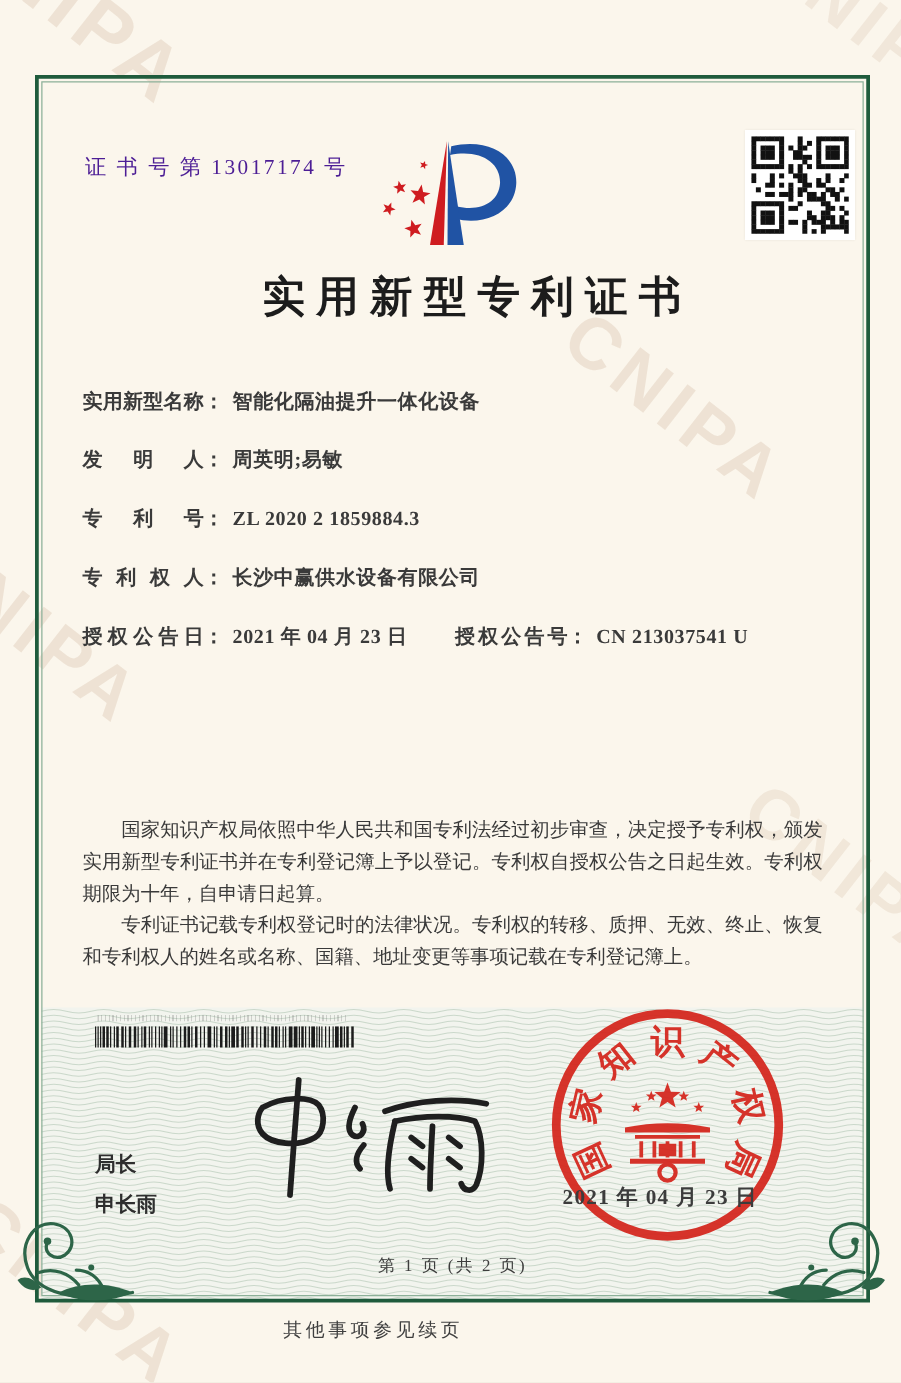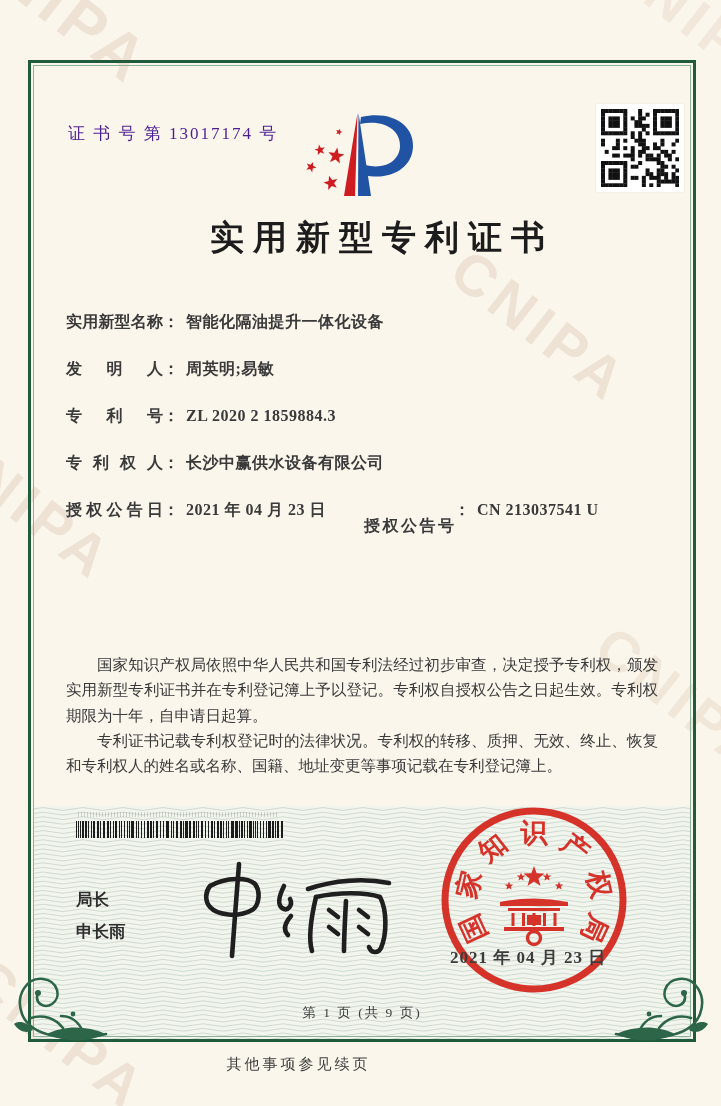--- a/index.html
+++ b/index.html
@@ -36,35 +36,35 @@
   }
   .fields { position:absolute; left:66px; top:309px; width:600px; z-index:3;font-weight:bold; }
   .frow { height:26px; line-height:26px; margin-bottom:21px; white-space:nowrap; }
   .flabel {
     display:inline-block; width:97px; font-size:16px; color:#3a3a3a;
     text-align:justify; text-align-last:justify; vertical-align:top;
   }
   .fcolon { font-size:16px; color:#3a3a3a; }
   .fvalue { font-size:16px; color:#3a3a3a; margin-left:7px; letter-spacing:.5px; }
   .pair2 { margin-left:38px; }
-  .pair2 .flabel { width:90px;margin-top:16px; }
+  .pair2 .flabel { width:90px; }
   .body-text {
     position:absolute; left:66px; top:632px; width:592px; z-index:3;
     font-size:15.5px; line-height:25.3px; color:#3a3a3a; text-align:justify;margin-top:20px;
   }
   .body-text p { text-indent:2em; }
   .wave-band { position:absolute; left:33px; top:806px; width:658px; height:234px; z-index:1; background:#f2f4ee; }
   .microtext {
     position:absolute; left:78px; top:812px; width:200px; height:5px; z-index:3; opacity:.55;
     background:repeating-linear-gradient(90deg, rgba(110,110,110,.5) 0 1px, transparent 1px 3px);
   }
   .barcode { position:absolute; left:76px; top:821px; z-index:3; }
   .signer {
-    position:absolute; left:76px; top:884px; z-index:3;
-    font-family:Liberation Serif, serif;
+    position:absolute; left:76px; top:916px; z-index:3;
+    font-family:Liberation Sans, sans-serif;
     font-size:16.5px; font-weight:bold; color:#2e2e2e; line-height:32px;
   }
   .signature { position:absolute; left:196px; top:858px; z-index:3; }
   .seal { position:absolute; left:438px; top:804px; z-index:2; opacity:.93; }
   .seal-date {
     position:absolute; left:450px; top:946px; width:172px; z-index:4;
     font-size:17px; color:#3c3c3c; letter-spacing:1px; white-space:nowrap; font-weight:bold;
   }
   .page-no {
     position:absolute; left:28px; top:1004px; width:668px; text-align:center;
@@ -541,17 +541,17 @@
     <polygon points="0.0,-42.0 2.7,-34.7 10.5,-34.4 4.4,-29.6 6.5,-22.1 0.0,-26.4 -6.5,-22.1 -4.4,-29.6 -10.5,-34.4 -2.7,-34.7"></polygon>
         <polygon points="-25.0,-26.5 -23.9,-23.5 -20.7,-23.4 -23.2,-21.4 -22.4,-18.4 -25.0,-20.1 -27.6,-18.4 -26.8,-21.4 -29.3,-23.4 -26.1,-23.5"></polygon>
         <polygon points="-13.0,-35.5 -11.9,-32.5 -8.7,-32.4 -11.2,-30.4 -10.4,-27.4 -13.0,-29.1 -15.6,-27.4 -14.8,-30.4 -17.3,-32.4 -14.1,-32.5"></polygon>
         <polygon points="13.0,-35.5 14.1,-32.5 17.3,-32.4 14.8,-30.4 15.6,-27.4 13.0,-29.1 10.4,-27.4 11.2,-30.4 8.7,-32.4 11.9,-32.5"></polygon>
         <polygon points="25.0,-26.5 26.1,-23.5 29.3,-23.4 26.8,-21.4 27.6,-18.4 25.0,-20.1 22.4,-18.4 23.2,-21.4 20.7,-23.4 23.9,-23.5"></polygon>
       </g>
   </svg>
 
   <div class="seal-date">2021 年 04 月 23 日</div>
 
-  <div class="page-no">第 1 页 (共 9 页)</div>
+  <div class="page-no">第 1 页 (共 2 页)</div>
 
   <div class="cont-note">其他事项参见续页</div>
 
 </div>
 
 </body></html>

